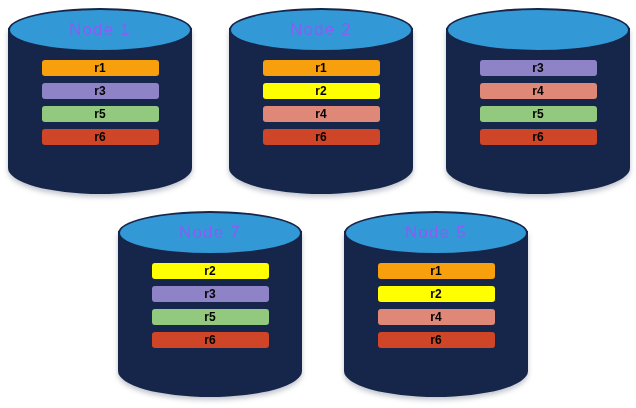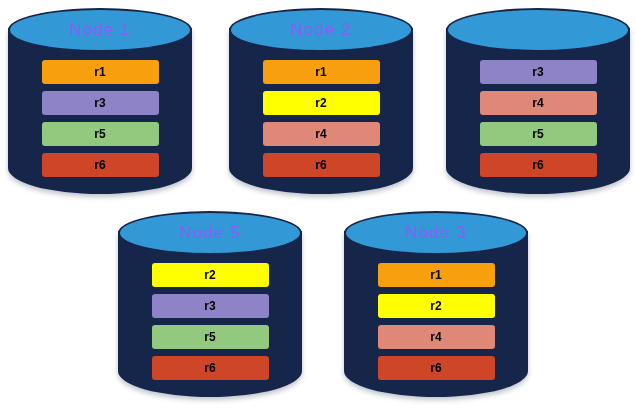--- a/index.html
+++ b/index.html
@@ -78,21 +78,21 @@
     width: 184px;
     z-index: 5;
     display: flex;
     flex-direction: column;
     align-items: center;
     gap: 7px;
   }
 
   .replica {
     width: 117px;
-    height: 24px;
+    height: 16px;
     border-radius: 3px;
     display: flex;
     align-items: center;
     justify-content: center;
     font-size: 12px;
     font-weight: bold;
     color: #000000;
     line-height: 1;
     box-sizing: border-box;
   }
@@ -129,32 +129,32 @@
       <div class="replicas">
         <div class="replica" style="background: rgb(142, 131, 198);">r3</div>
         <div class="replica" style="background: rgb(224, 136, 120);">r4</div>
         <div class="replica" style="background: rgb(147, 201, 126);">r5</div>
         <div class="replica" style="background: rgb(206, 69, 40);">r6</div>
       </div>
     </div>
     <div class="node" style="left: 118px; top: 211px;">
       <div class="cyl-body"></div>
       <div class="cyl-top"></div>
-      <div class="node-label">Node 5</div>
+      <div class="node-label">Node 7</div>
       <div class="replicas">
         <div class="replica" style="background: rgb(255, 255, 0);">r2</div>
         <div class="replica" style="background: rgb(142, 131, 198);">r3</div>
         <div class="replica" style="background: rgb(147, 201, 126);">r5</div>
         <div class="replica" style="background: rgb(206, 69, 40);">r6</div>
       </div>
     </div>
     <div class="node" style="left: 344px; top: 211px;">
       <div class="cyl-body"></div>
       <div class="cyl-top"></div>
-      <div class="node-label">Node 3</div>
+      <div class="node-label">Node 5</div>
       <div class="replicas">
         <div class="replica" style="background: rgb(247, 159, 12);">r1</div>
         <div class="replica" style="background: rgb(255, 255, 0);">r2</div>
         <div class="replica" style="background: rgb(224, 136, 120);">r4</div>
         <div class="replica" style="background: rgb(206, 69, 40);">r6</div>
       </div>
     </div>
   </div>
 
 </body></html>

